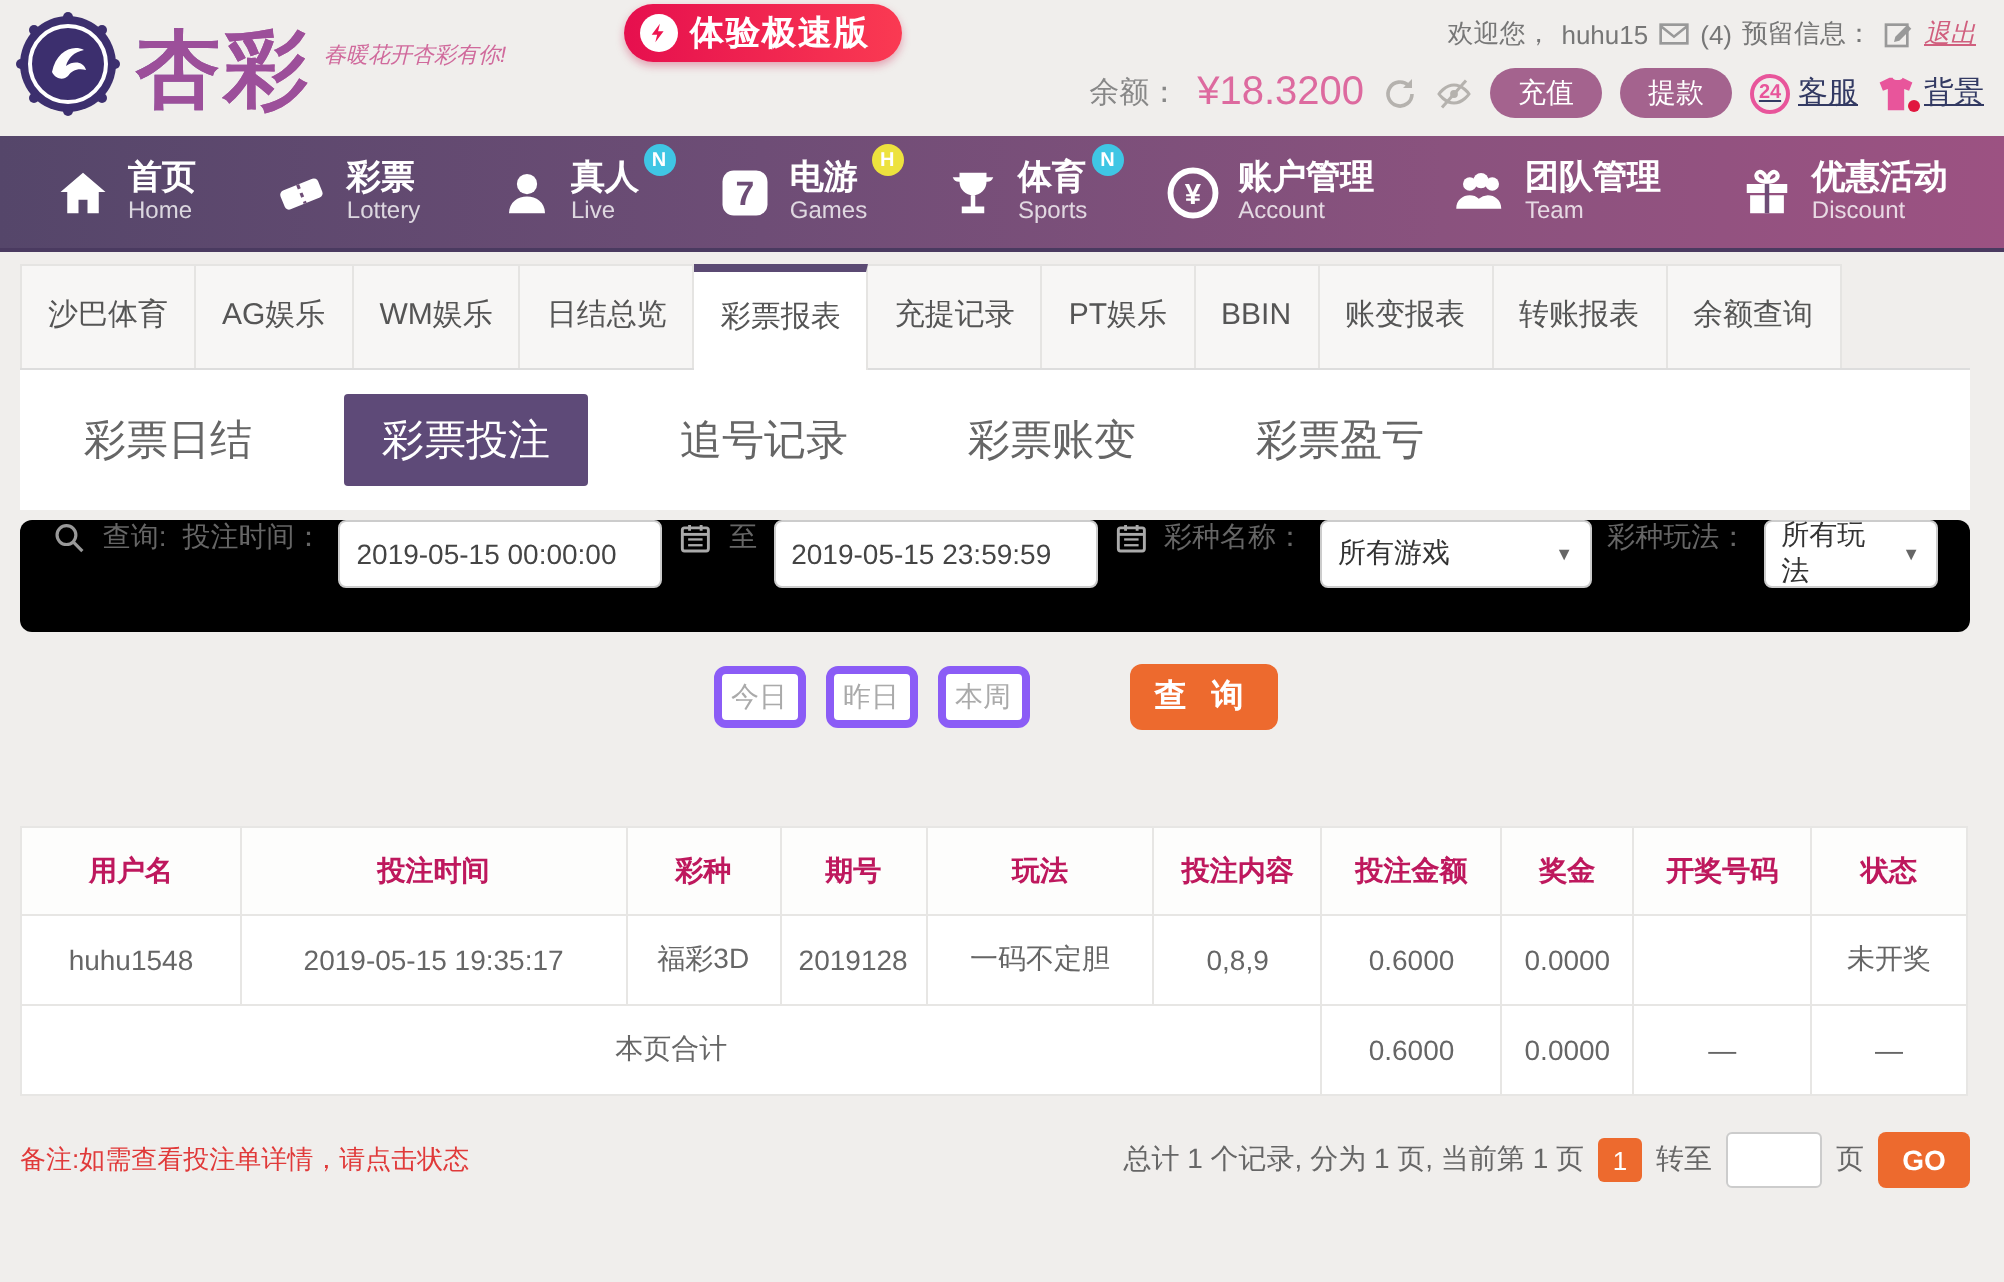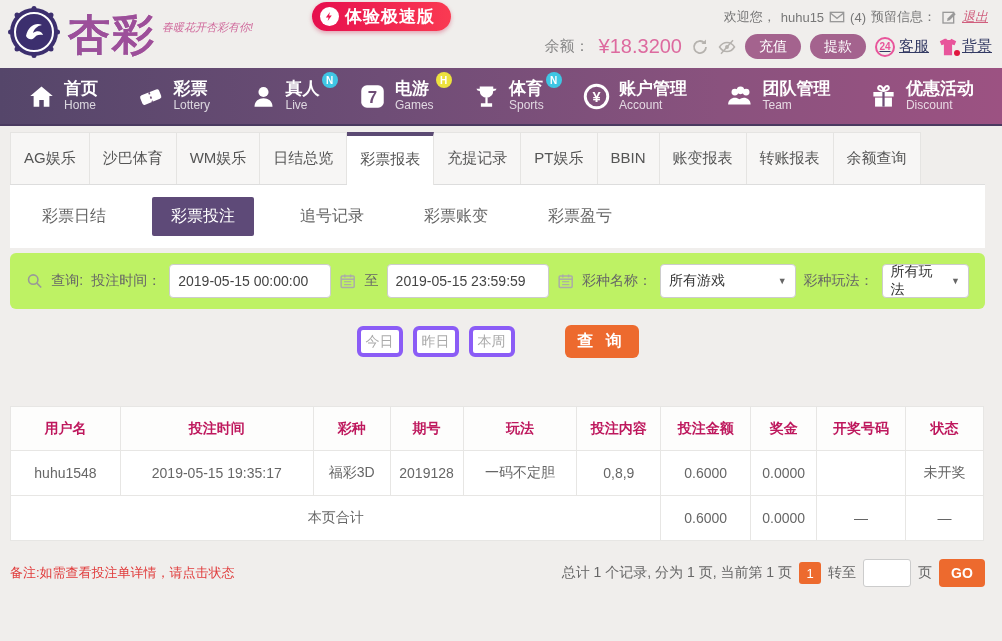--- a/index.html
+++ b/index.html
@@ -54,25 +54,25 @@
   .nav-badge.h { background:#ede23e; }
   
   .content { width:975px; margin:7px 0 0 10px; }
   .tab-strip { display:flex; border-bottom:1px solid #ddd; height:52px; align-items:flex-end; }
   .tab { background:#f7f6f5; border:1px solid #e5e4e2; border-bottom:none; border-left:none;
     height:52px; line-height:50px; padding:0 13px; font-size:15px; color:#555; cursor:pointer; }
   .tab:first-child { border-left:1px solid #e5e4e2; }
   .tab.active { background:#fff; border-top:4px solid #5b4a73; line-height:46px;
     margin-bottom:-1px; height:53px; position:relative; }
   .subtab-band { background:#fff; padding:12px 0 12px 18px; display:flex; align-items:center; gap:32px; }
-  .subtab { font-size:16px; color:#666; cursor:pointer; padding:8px 14px; }
+  .subtab { font-size:21px; color:#666; cursor:pointer; padding:8px 14px; }
   .subtab.active { background:#5e4a78; color:#fff; border-radius:2px; padding:9px 19px; }
   
-  .search-panel { margin-top:5px; background:#bef264; border-radius:6px; height:56px;
-    display:flex; align-items:center; padding:0 16px; gap:8px; }
+  .search-panel { margin-top:5px; background:#000000; border-radius:6px; height:56px;
+    display:flex; padding:0 16px; gap:8px; }
   .search-panel label { font-size:14px; color:#666; white-space:nowrap; }
   .txt-input { width:162px; height:34px; border:1px solid #ccc; border-radius:4px; background:#fff;
     font-size:14px; color:#444; padding:0 8px; font-family:inherit; }
   .cal-icon { width:18px; height:18px; color:#aaa; cursor:pointer; }
   .fake-select { height:34px; border:1px solid #ccc; border-radius:4px; background:#fff;
     display:flex; align-items:center; justify-content:space-between; font-size:14px; color:#333;
     padding:0 8px; cursor:pointer; }
   .fake-select .caret { font-size:9px; color:#666; margin-left:8px; }
   .w120 { width:140px; } .w88 { width:90px; }
   
@@ -270,22 +270,22 @@
     <span class="nav-text">
         <span class="nav-zh">优惠活动</span>
         <span class="nav-en">Discount</span>
       </span>
   </div>
 </div>
 
 <div class="content">
 
   <div class="tab-strip">
+    <div class="tab">沙巴体育</div>
     <div class="tab">AG娱乐</div>
-    <div class="tab">沙巴体育</div>
     <div class="tab">WM娱乐</div>
     <div class="tab">日结总览</div>
     <div class="tab active">彩票报表</div>
     <div class="tab">充提记录</div>
     <div class="tab">PT娱乐</div>
     <div class="tab">BBIN</div>
     <div class="tab">账变报表</div>
     <div class="tab">转账报表</div>
     <div class="tab">余额查询</div>
   </div>

